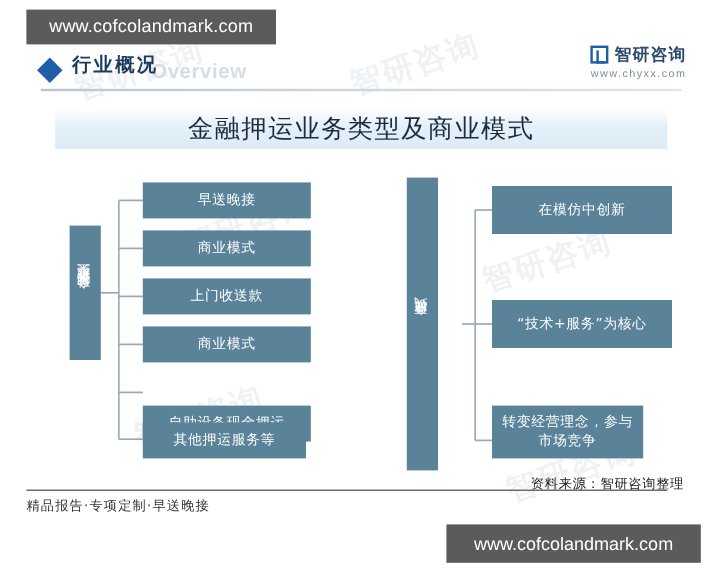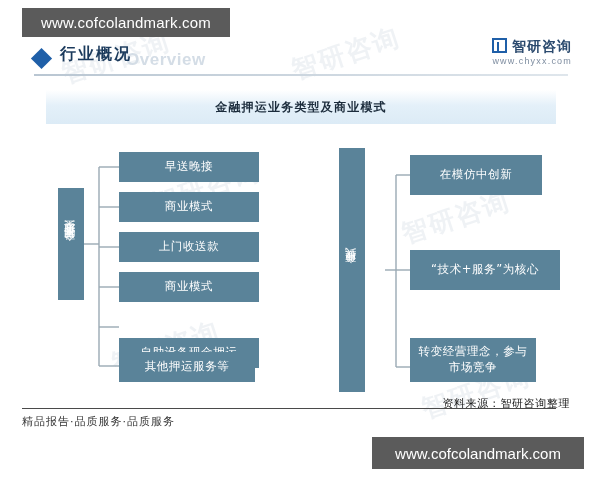--- a/index.html
+++ b/index.html
@@ -122,22 +122,22 @@
 
   
   #chart-title {
     position: absolute;
     left: 46px; top: 90px;
     width: 510px; height: 34px;
     background: linear-gradient(to bottom,#ffffff 0%,#e4f0f9 45%,#dcebf6 100%);
     display: flex; align-items: center; justify-content: center;
   }
   #chart-title span {
-    font-size: 12px;
-    font-weight: bold;
+    font-size: 21px;
+    font-weight: normal;
     color: #1c2c3c;
     letter-spacing: 1.2px;
   }
 
   
   #diagram { position: absolute; left: 0; top: 0; width: 600px; height: 480px; }
 
   .node {
     position: absolute;
     background: #5a8399;
@@ -259,26 +259,26 @@
 
     <div class="node" style="left:119px; top:152px; width:140px; height:30px;">早送晚接</div>
     <div class="node" style="left:119px; top:192px; width:140px; height:30px;">商业模式</div>
     <div class="node" style="left:119px; top:232px; width:140px; height:30px;">上门收送款</div>
     <div class="node" style="left:119px; top:272px; width:140px; height:30px;">商业模式</div>
     <div class="node" style="left:119px; top:312px; width:140px; height:30px;margin-top:26px;">自助设备现金押运</div>
     <div class="node" style="left:119px; top:352px; width:136px; height:30px;">其他押运服务等</div>
 
     <div class="node root" style="left:339px; top:148px; width:26px; height:244px;">商业模式</div>
 
-    <div class="node" style="left:410px; top:155px; width:132px; height:40px;">在模仿中创新</div>
+    <div class="node" style="left:410px; top:155px; width:150px; height:40px;">在模仿中创新</div>
     <div class="node" style="left:410px; top:250px; width:150px; height:40px;">“技术+服务”为核心</div>
     <div class="node" style="left:410px; top:338px; width:126px; height:44px;">转变经营理念，参与市场竞争</div>
   </div>
 
   <div id="foot-right">资料来源：智研咨询整理</div>
   <div id="foot-rule"></div>
-  <div id="foot-left">精品报告·品质服务·品质服务</div>
+  <div id="foot-left">精品报告·专项定制·早送晚接</div>
 
   <div id="botbar">
     <span>www.cofcolandmark.com</span>
   </div>
 
 </div>
 
 </body></html>

